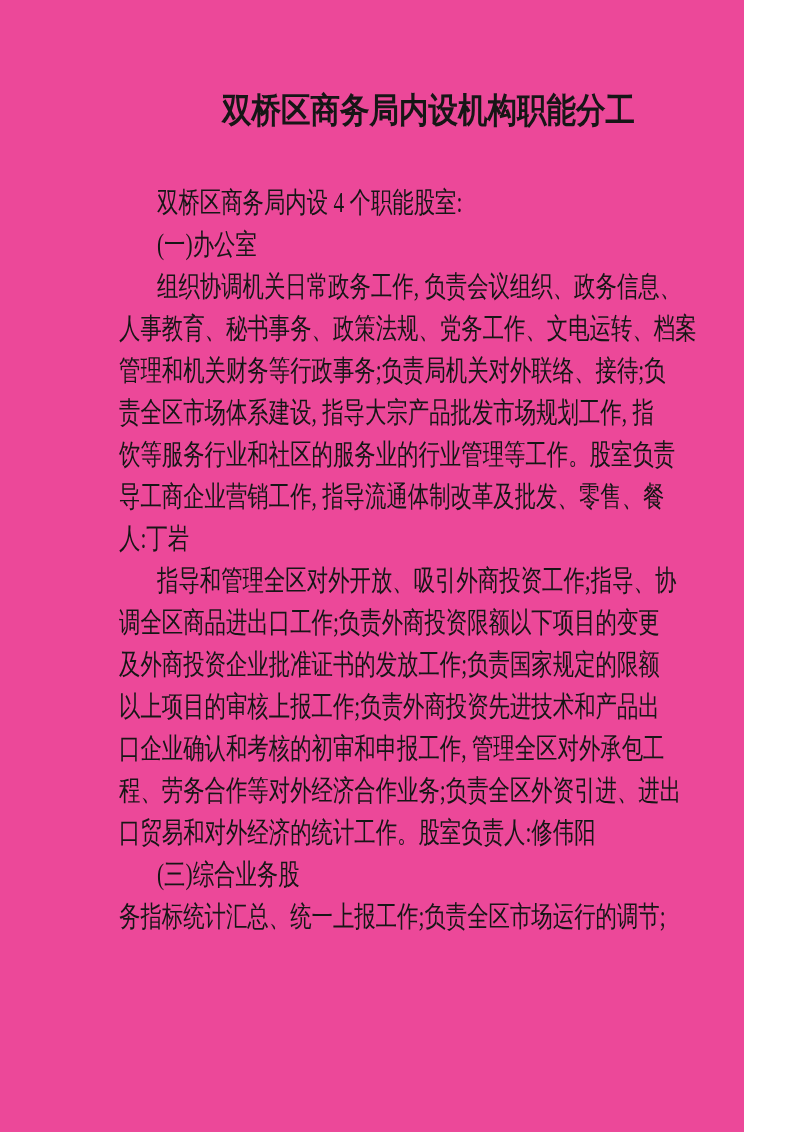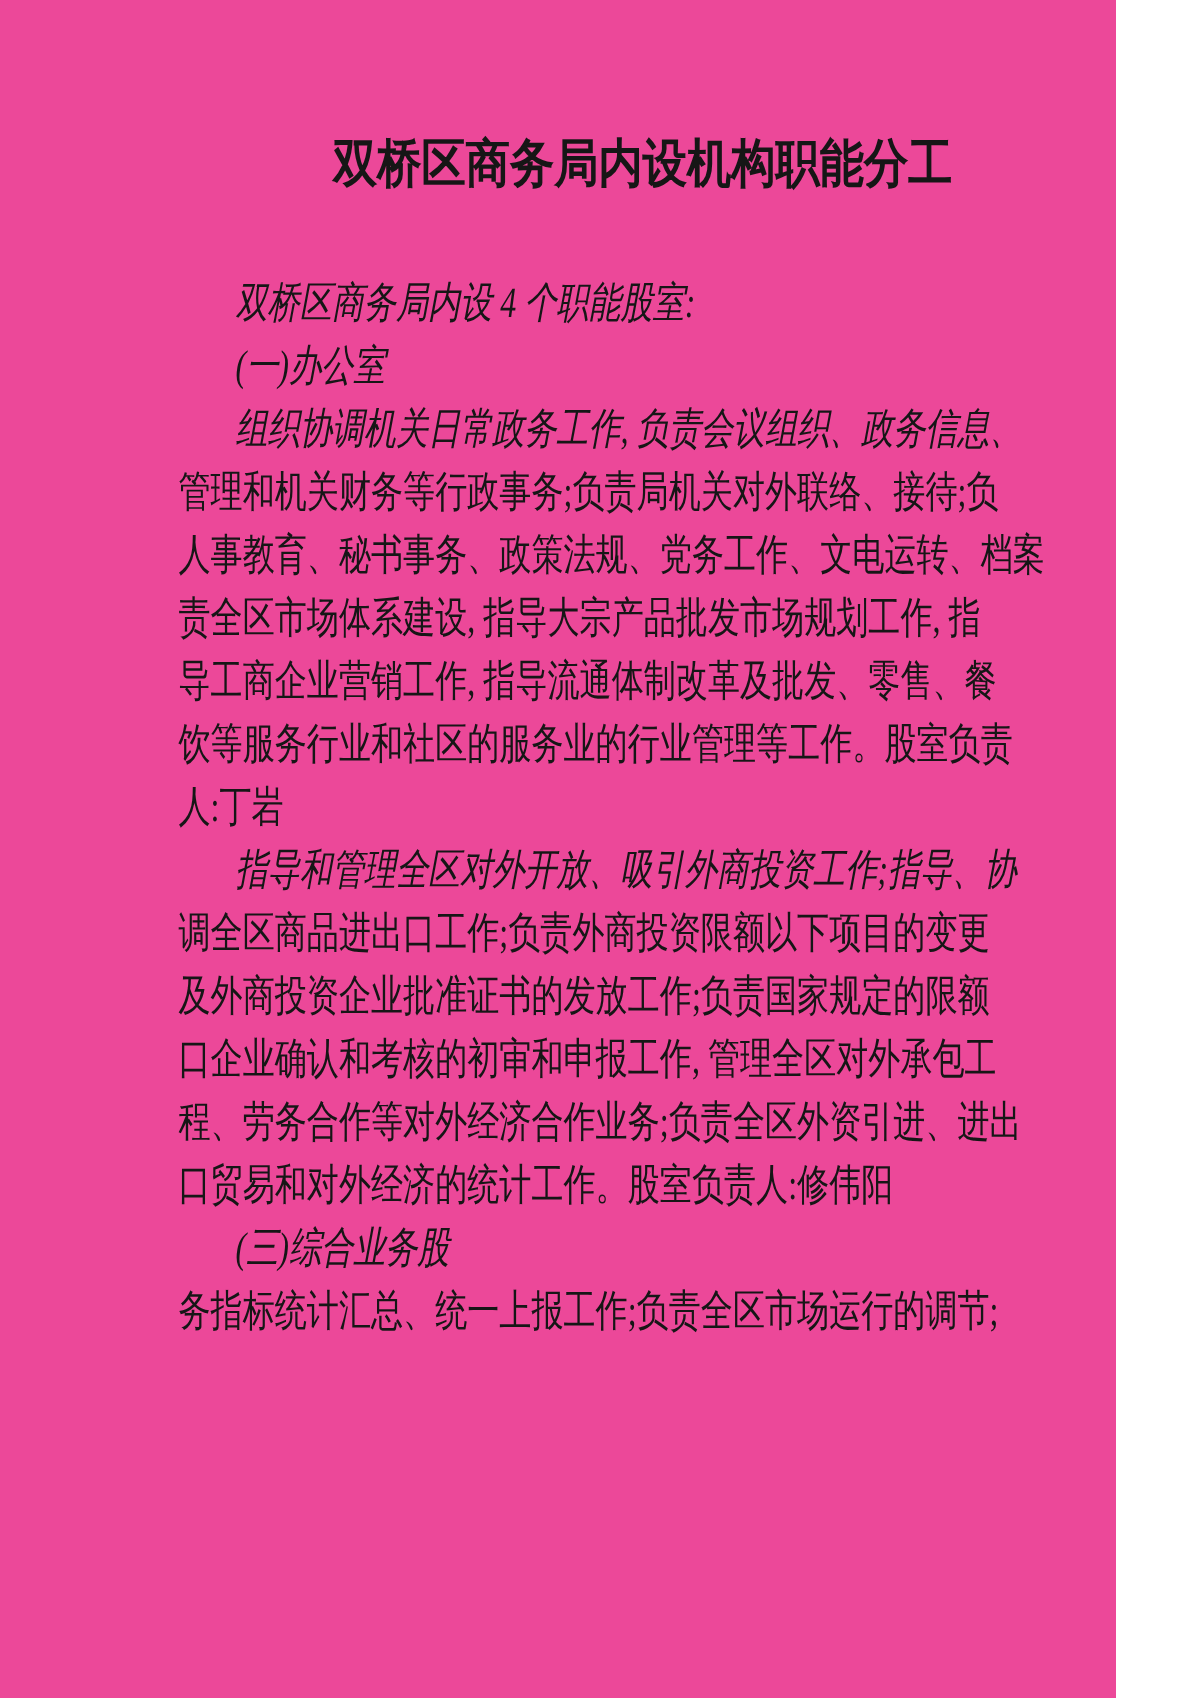--- a/index.html
+++ b/index.html
@@ -39,21 +39,20 @@
     width: 570px;
   }
   .line {
     height: 42px;
     display: flex;
     align-items: center;
     white-space: nowrap;
   }
   .line.indent {
     padding-left: 38px;
-    font-style: italic;
   }
   .line .stretch {
     display: inline-block;
     font-size: 21.4px;
     font-weight: 500;
     transform: scaleY(1.34);
     transform-origin: 0 50%;
     letter-spacing: 0;
   }
 </style>
@@ -66,45 +65,48 @@
       <div class="line indent">
         <span class="stretch">双桥区商务局内设 4 个职能股室:</span>
       </div>
       <div class="line indent">
         <span class="stretch">(一)办公室</span>
       </div>
       <div class="line indent">
         <span class="stretch">组织协调机关日常政务工作, 负责会议组织、政务信息、</span>
       </div>
       <div class="line">
-        <span class="stretch">管理和机关财务等行政事务;负责局机关对外联络、接待;负</span>
+        <span class="stretch">人事教育、秘书事务、政策法规、党务工作、文电运转、档案</span>
       </div>
       <div class="line">
-        <span class="stretch">人事教育、秘书事务、政策法规、党务工作、文电运转、档案</span>
+        <span class="stretch">管理和机关财务等行政事务;负责局机关对外联络、接待;负</span>
       </div>
       <div class="line">
         <span class="stretch">责全区市场体系建设, 指导大宗产品批发市场规划工作, 指</span>
       </div>
       <div class="line">
-        <span class="stretch">导工商企业营销工作, 指导流通体制改革及批发、零售、餐</span>
+        <span class="stretch">饮等服务行业和社区的服务业的行业管理等工作。股室负责</span>
       </div>
       <div class="line">
-        <span class="stretch">饮等服务行业和社区的服务业的行业管理等工作。股室负责</span>
+        <span class="stretch">导工商企业营销工作, 指导流通体制改革及批发、零售、餐</span>
       </div>
       <div class="line">
         <span class="stretch">人:丁岩</span>
       </div>
       <div class="line indent">
         <span class="stretch">指导和管理全区对外开放、吸引外商投资工作;指导、协</span>
       </div>
       <div class="line">
         <span class="stretch">调全区商品进出口工作;负责外商投资限额以下项目的变更</span>
       </div>
       <div class="line">
         <span class="stretch">及外商投资企业批准证书的发放工作;负责国家规定的限额</span>
+      </div>
+      <div class="line">
+        <span class="stretch">以上项目的审核上报工作;负责外商投资先进技术和产品出</span>
       </div>
       <div class="line">
         <span class="stretch">口企业确认和考核的初审和申报工作, 管理全区对外承包工</span>
       </div>
       <div class="line">
         <span class="stretch">程、劳务合作等对外经济合作业务;负责全区外资引进、进出</span>
       </div>
       <div class="line">
         <span class="stretch">口贸易和对外经济的统计工作。股室负责人:修伟阳</span>
       </div>

